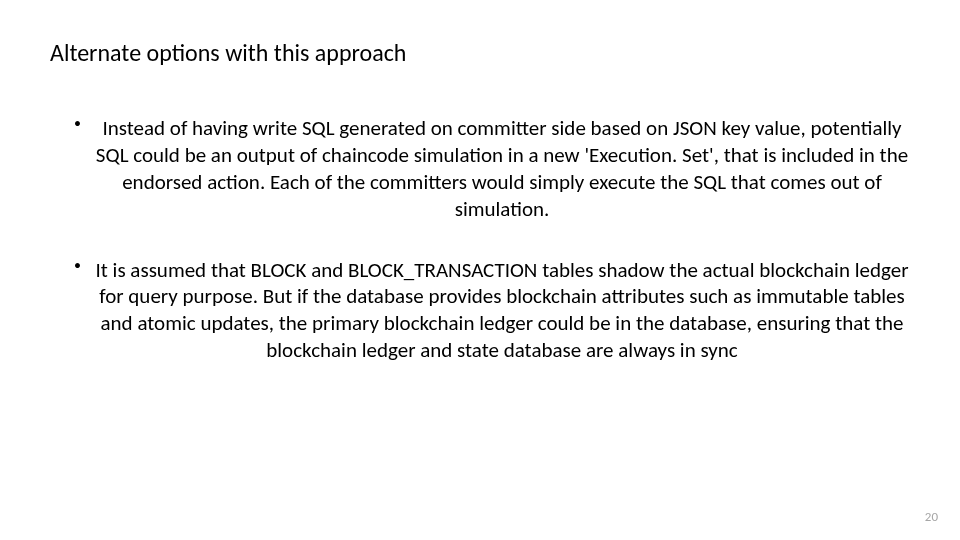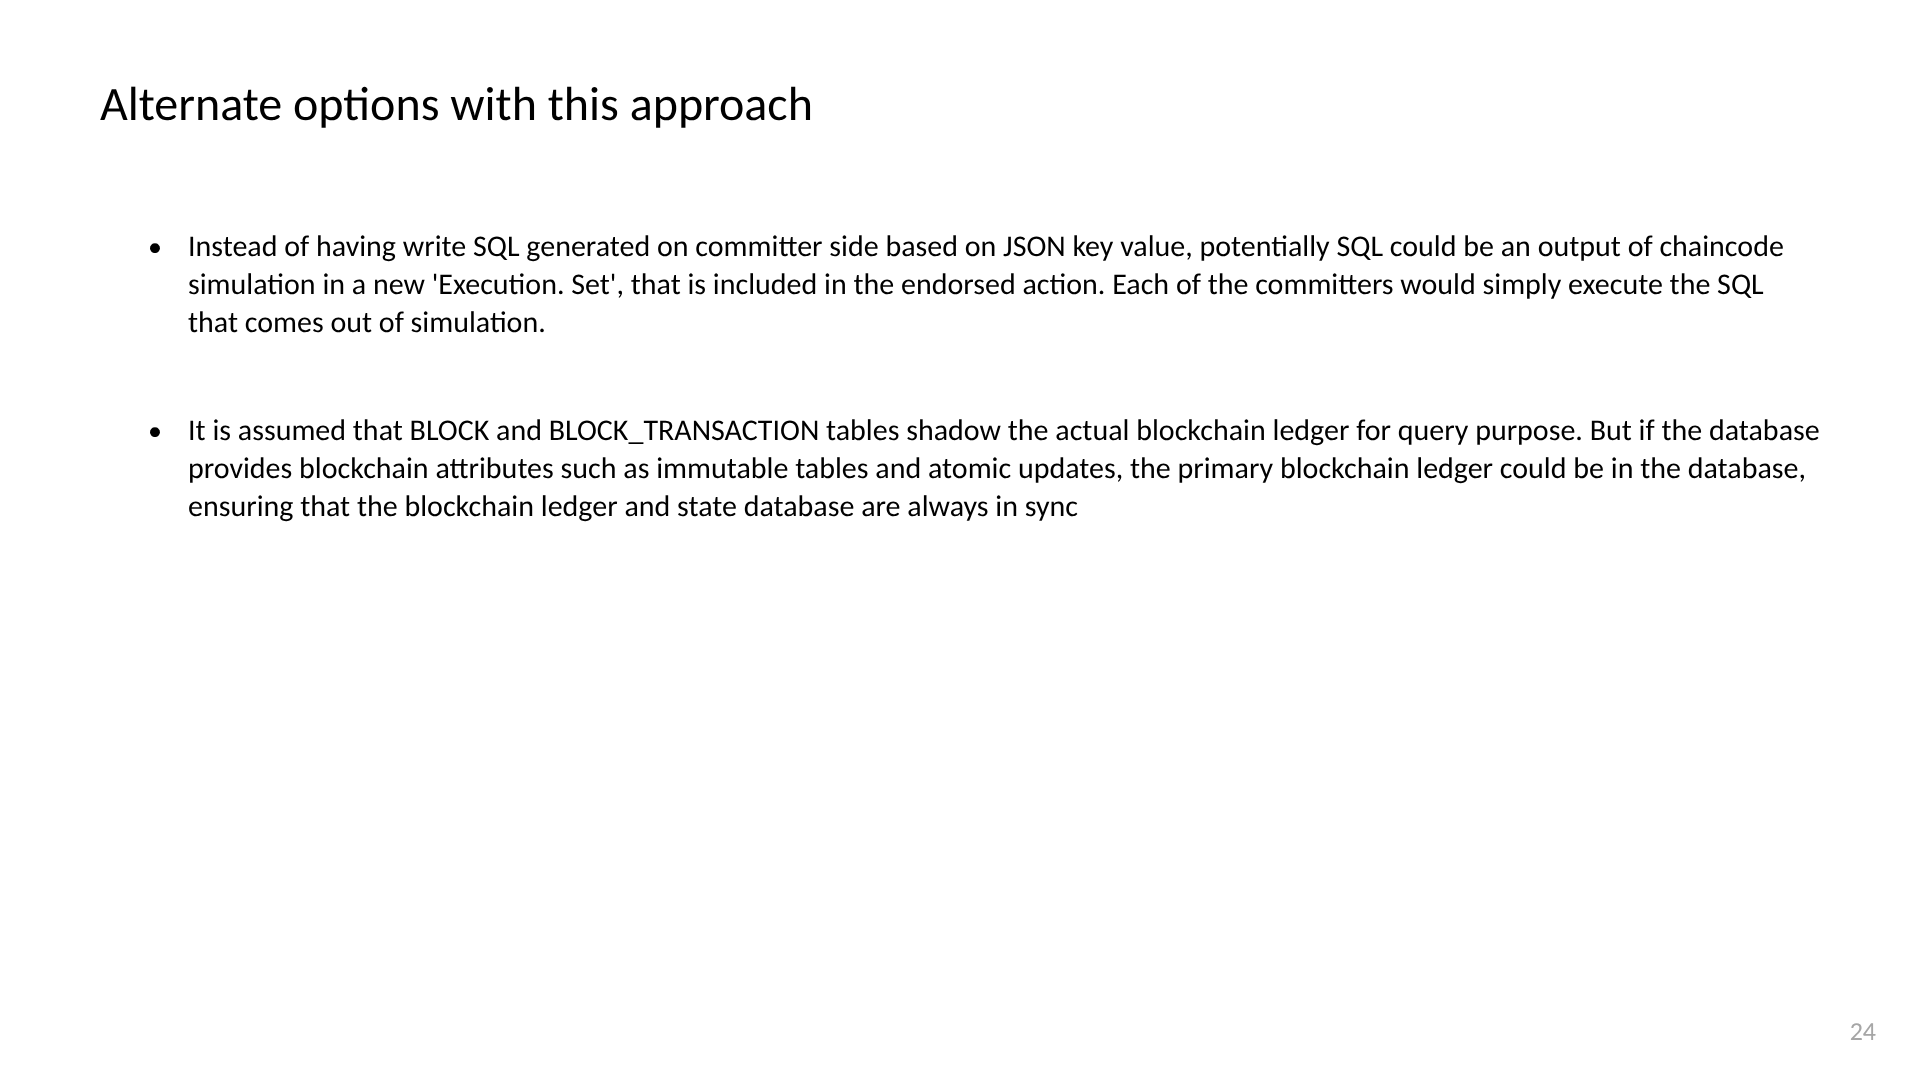--- a/index.html
+++ b/index.html
@@ -29,23 +29,24 @@
       margin-bottom: 48px;
       margin-top: 8px;
     }
     .bullets {
       list-style: none;
       padding-left: 24px;
     }
     .bullets li {
       position: relative;
       padding-left: 20px;
-      font-size: 15px;
+      font-size: 21px;
       line-height: 1.28;
       margin-bottom: 34px;
+      text-align: center;
     }
     .bullets li::before {
       content: "•";
       position: absolute;
       left: 0;
       top: 0;
       font-size: 14px;
       color: #000;
     }
     .page-number {
@@ -58,14 +59,14 @@
   </style>
 </head>
 <body>
 
 <div class="slide">
   <h1 class="title">Alternate options with this approach</h1>
   <ul class="bullets">
     <li>Instead of having write SQL generated on committer side based on JSON key value, potentially SQL could be an output of chaincode simulation in a new 'Execution. Set', that is included in the endorsed action.  Each of the committers would simply execute the SQL that comes out of simulation.</li>
     <li>It is assumed that BLOCK and BLOCK_TRANSACTION tables shadow the actual blockchain ledger for query purpose.  But if the database provides blockchain attributes such as immutable tables and atomic updates, the primary blockchain ledger could be in the database, ensuring that the blockchain ledger and state database are always in sync</li>
   </ul>
-  <div class="page-number">24</div>
+  <div class="page-number">20</div>
 </div>
 
 </body></html>

